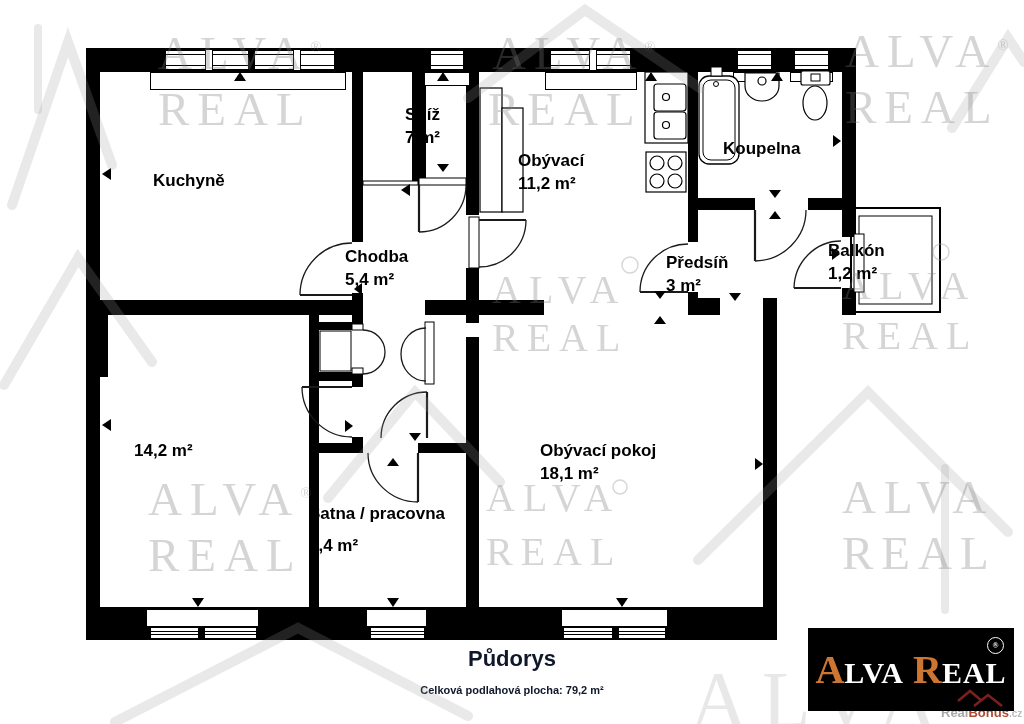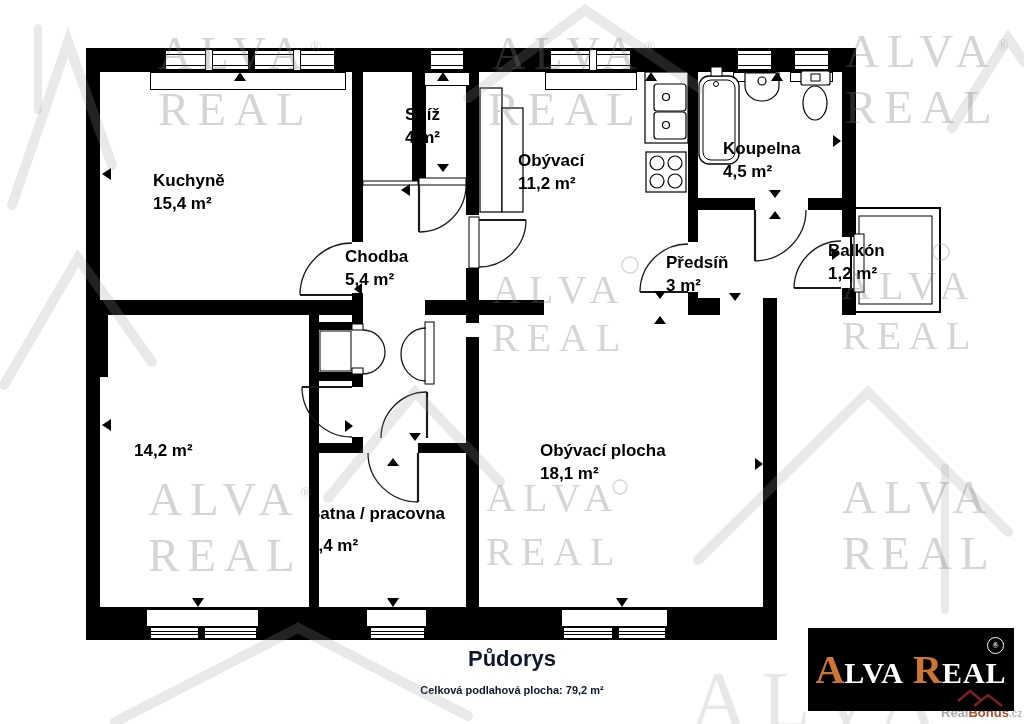--- a/index.html
+++ b/index.html
@@ -268,33 +268,31 @@
   <div class="wm" style="left:148px;top:476px"><span>ALVA</span><sup>®</sup></div>
   <div class="wm" style="left:148px;top:532px">REAL</div>
   <div class="wm mid" style="left:486px;top:478px">ALVA</div>
   <div class="wm mid" style="left:486px;top:532px">REAL</div>
   <div class="wm" style="left:842px;top:474px">ALVA</div>
   <div class="wm" style="left:842px;top:530px">REAL</div>
   <div class="wm giant" style="left:690px;top:660px">ALVA</div>
 
   <div class="rlabel" style="left:153px;top:170px;width:160px">
     <span class="rname">Kuchyně</span>
-    <span class="rarea">15,4 m²</span>
   </div>
   <div class="rlabel" style="left:405px;top:104px;width:80px">
     <span class="rname">Spíž</span>
-    <span class="rarea">4 m²</span>
+    <span class="rarea">7 m²</span>
   </div>
   <div class="rlabel" style="left:518px;top:150px;width:140px">
     <span class="rname">Obývací</span>
     <span class="rarea">11,2 m²</span>
   </div>
   <div class="rlabel" style="left:723px;top:138px;width:140px">
     <span class="rname">Koupelna</span>
-    <span class="rarea">4,5 m²</span>
   </div>
   <div class="rlabel" style="left:345px;top:246px;width:130px">
     <span class="rname">Chodba</span>
     <span class="rarea">5,4 m²</span>
   </div>
   <div class="rlabel" style="left:666px;top:252px;width:140px">
     <span class="rname">Předsíň</span>
     <span class="rarea">3 m²</span>
   </div>
   <div class="rlabel" style="left:828px;top:240px;width:120px">
@@ -302,21 +300,21 @@
     <span class="rarea">1,2 m²</span>
   </div>
   <div class="rlabel" style="left:134px;top:440px;width:140px">
     <span class="rarea">14,2 m²</span>
   </div>
   <div class="rlabel gap" style="left:309px;top:503px;width:160px">
     <span class="rname">Šatna / pracovna</span>
     <span class="rarea">5,4 m²</span>
   </div>
   <div class="rlabel" style="left:540px;top:440px;width:160px">
-    <span class="rname">Obývací plocha</span>
+    <span class="rname">Obývací pokoj</span>
     <span class="rarea">18,1 m²</span>
   </div>
 
   <div class="ptitle" style="top:646px;font-size:22px">Půdorys</div>
   <div class="ptitle" style="top:684px;font-size:11px">Celková podlahová plocha: 79,2 m²</div>
 
   <div class="logo">
     <span>
       <span class="big accent">A</span><span class="small">LVA</span><span class="sp"></span><span class="big accent">R</span><span class="small">EAL</span>
     </span>

